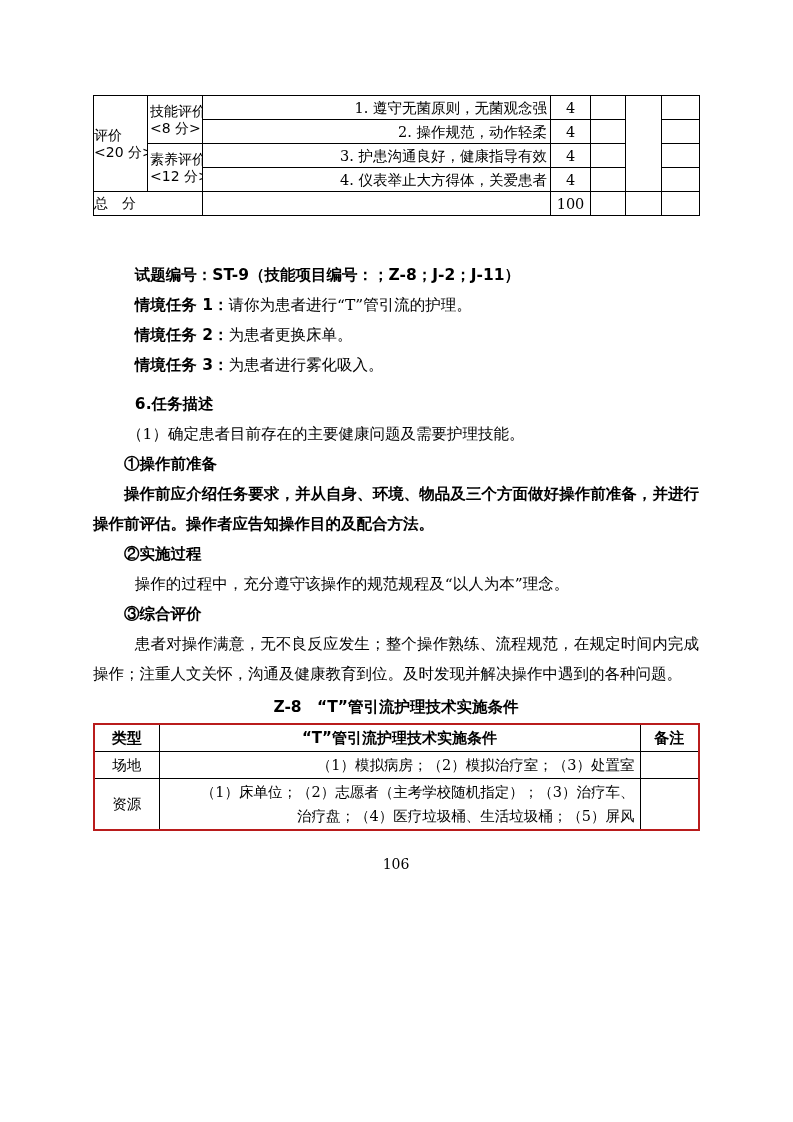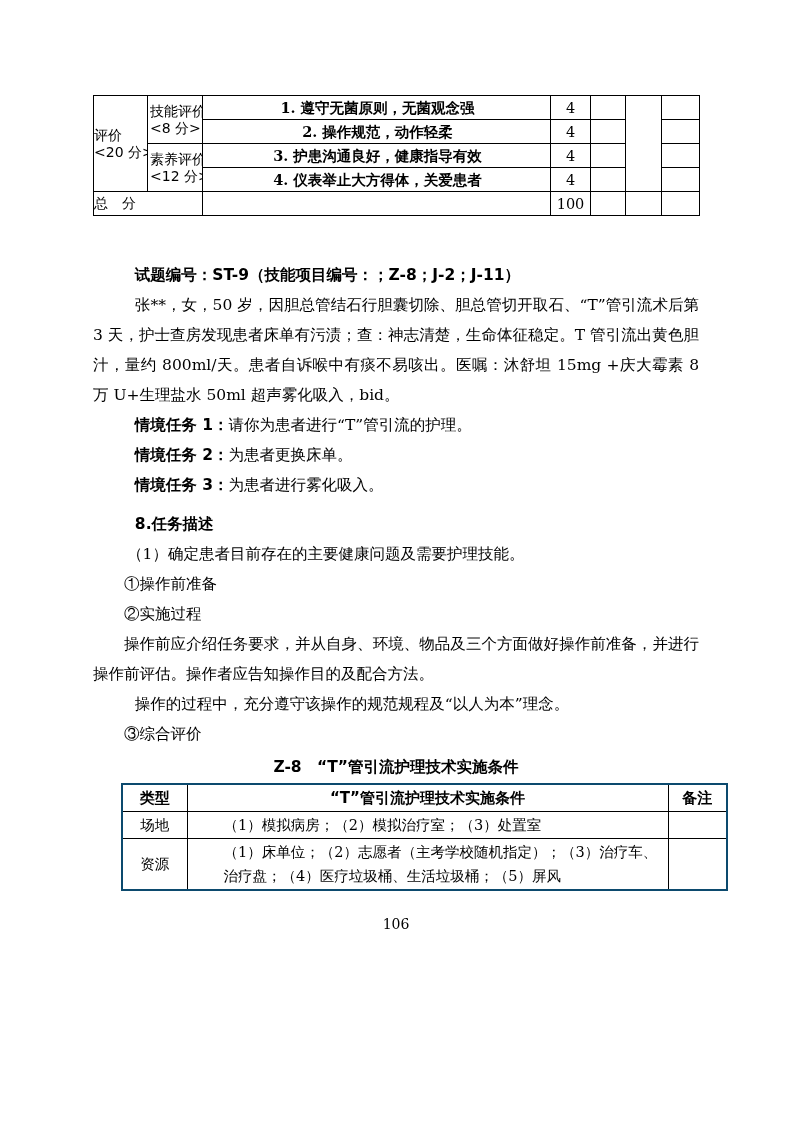--- a/index.html
+++ b/index.html
@@ -10,61 +10,61 @@
     overflow:hidden;
   }
   .content { margin-left:93px; width:606px; }
 
   
   table { border-collapse:collapse; table-layout:fixed; }
   td { border:1px solid #000; vertical-align:middle; overflow:hidden; }
 
   .t1 { width:606px; font-size:14.5px; }
   .t1 td { height:23px; line-height:18px; padding:0 3px; }
-  .t1 .item { text-align:center; padding-left:5px; white-space:nowrap;font-weight:bold; }
+  .t1 .item { text-align:right; padding-left:5px; white-space:nowrap; }
   .t1 .c { text-align:center; }
   .t1 .hd {
     font-family:"DejaVu Sans","Liberation Sans",sans-serif;
     font-weight:normal; text-align:left; font-size:14px; line-height:17px;
     padding-left:2px; white-space:nowrap;
   }
   .t1 .hdc { text-align:left; padding-left:0; }
 
   
   .bodytext { font-size:15.5px; line-height:30px; text-align:justify; }
   .bodytext p { margin:0; }
-  .ind  { text-indent:2em; }
+  .ind  { text-indent:2em;font-weight:bold; }
   .ind2 { text-indent:2.2em; }
   .ind3 { text-indent:2.7em; }
   .bold-h {
     font-family:"DejaVu Sans","Liberation Sans",sans-serif;
     font-weight:bold;
   }
   .tasklabel {
     font-family:"DejaVu Sans","Liberation Sans",sans-serif;
     font-weight:bold;
   }
   .mt-exam { margin-top:44px !important; }
   .mt-sec  { margin-top:9px !important; }
 
   .table-title {
     text-align:center; text-indent:0 !important;
     font-family:"DejaVu Sans","Liberation Sans",sans-serif;
     font-weight:bold; font-size:15.5px; line-height:24px;
     margin-top:6px !important; margin-bottom:4px !important;
   }
 
-  .t2 { width:605px; font-size:14.5px; border:2px solid #0c4a6e;margin-left:28px; }
+  .t2 { width:605px; font-size:14.5px; border:2px solid #b91c1c; }
   .t2 td { line-height:24px; padding:1px 5px; }
   .t2 .hdr {
     font-family:"DejaVu Sans","Liberation Sans",sans-serif;
     font-weight:bold; text-align:center; font-size:15px; height:24px;
   }
   .t2 .typ { text-align:center; }
-  .t2 .cnt { text-align:left;padding-left:36px; }
+  .t2 .cnt { text-align:right;padding-left:36px; }
 
   .pageno {
     text-align:center; font-size:14px; margin-top:25px;
     font-family:"DejaVu Serif","Liberation Serif",serif;
   }
 </style>
 </head>
 <body>
 
 <div class="page">
@@ -126,37 +126,37 @@
         <td></td>
         <td></td>
       </tr>
     </tbody>
       </table>
 
     <div class="bodytext">
 
       <p class="ind3 bold-h mt-exam">试题编号：ST-9（技能项目编号：；Z-8；J-2；J-11）</p>
 
-      <p class="ind3">张**，女，50 岁，因胆总管结石行胆囊切除、胆总管切开取石、“T”管引流术后第 3 天，护士查房发现患者床单有污渍；查：神志清楚，生命体征稳定。T 管引流出黄色胆汁，量约 800ml/天。患者自诉喉中有痰不易咳出。医嘱：沐舒坦 15mg +庆大霉素 8 万 U+生理盐水 50ml 超声雾化吸入，bid。</p>
 
       <p class="ind3"><span class="tasklabel">情境任务 1：</span><span>请你为患者进行“T”管引流的护理。</span></p>
       <p class="ind3"><span class="tasklabel">情境任务 2：</span><span>为患者更换床单。</span></p>
       <p class="ind3"><span class="tasklabel">情境任务 3：</span><span>为患者进行雾化吸入。</span></p>
 
-      <p class="ind3 bold-h mt-sec">8.任务描述</p>
+      <p class="ind3 bold-h mt-sec">6.任务描述</p>
 
       <p class="ind2">（1）确定患者目前存在的主要健康问题及需要护理技能。</p>
 
       <p class="ind">①操作前准备</p>
+      <p class="ind">操作前应介绍任务要求，并从自身、环境、物品及三个方面做好操作前准备，并进行操作前评估。操作者应告知操作目的及配合方法。</p>
+
       <p class="ind">②实施过程</p>
-
-      <p class="ind">操作前应介绍任务要求，并从自身、环境、物品及三个方面做好操作前准备，并进行操作前评估。操作者应告知操作目的及配合方法。</p>
       <p class="ind3">操作的过程中，充分遵守该操作的规范规程及“以人为本”理念。</p>
 
       <p class="ind">③综合评价</p>
+      <p class="ind3">患者对操作满意，无不良反应发生；整个操作熟练、流程规范，在规定时间内完成操作；注重人文关怀，沟通及健康教育到位。及时发现并解决操作中遇到的各种问题。</p>
 
 
       <p class="table-title">Z-8　“T”管引流护理技术实施条件</p>
     </div>
 
     <table class="t2">
       <colgroup>
         <col style="width:65px">
           <col style="width:481px">
           <col style="width:59px">

